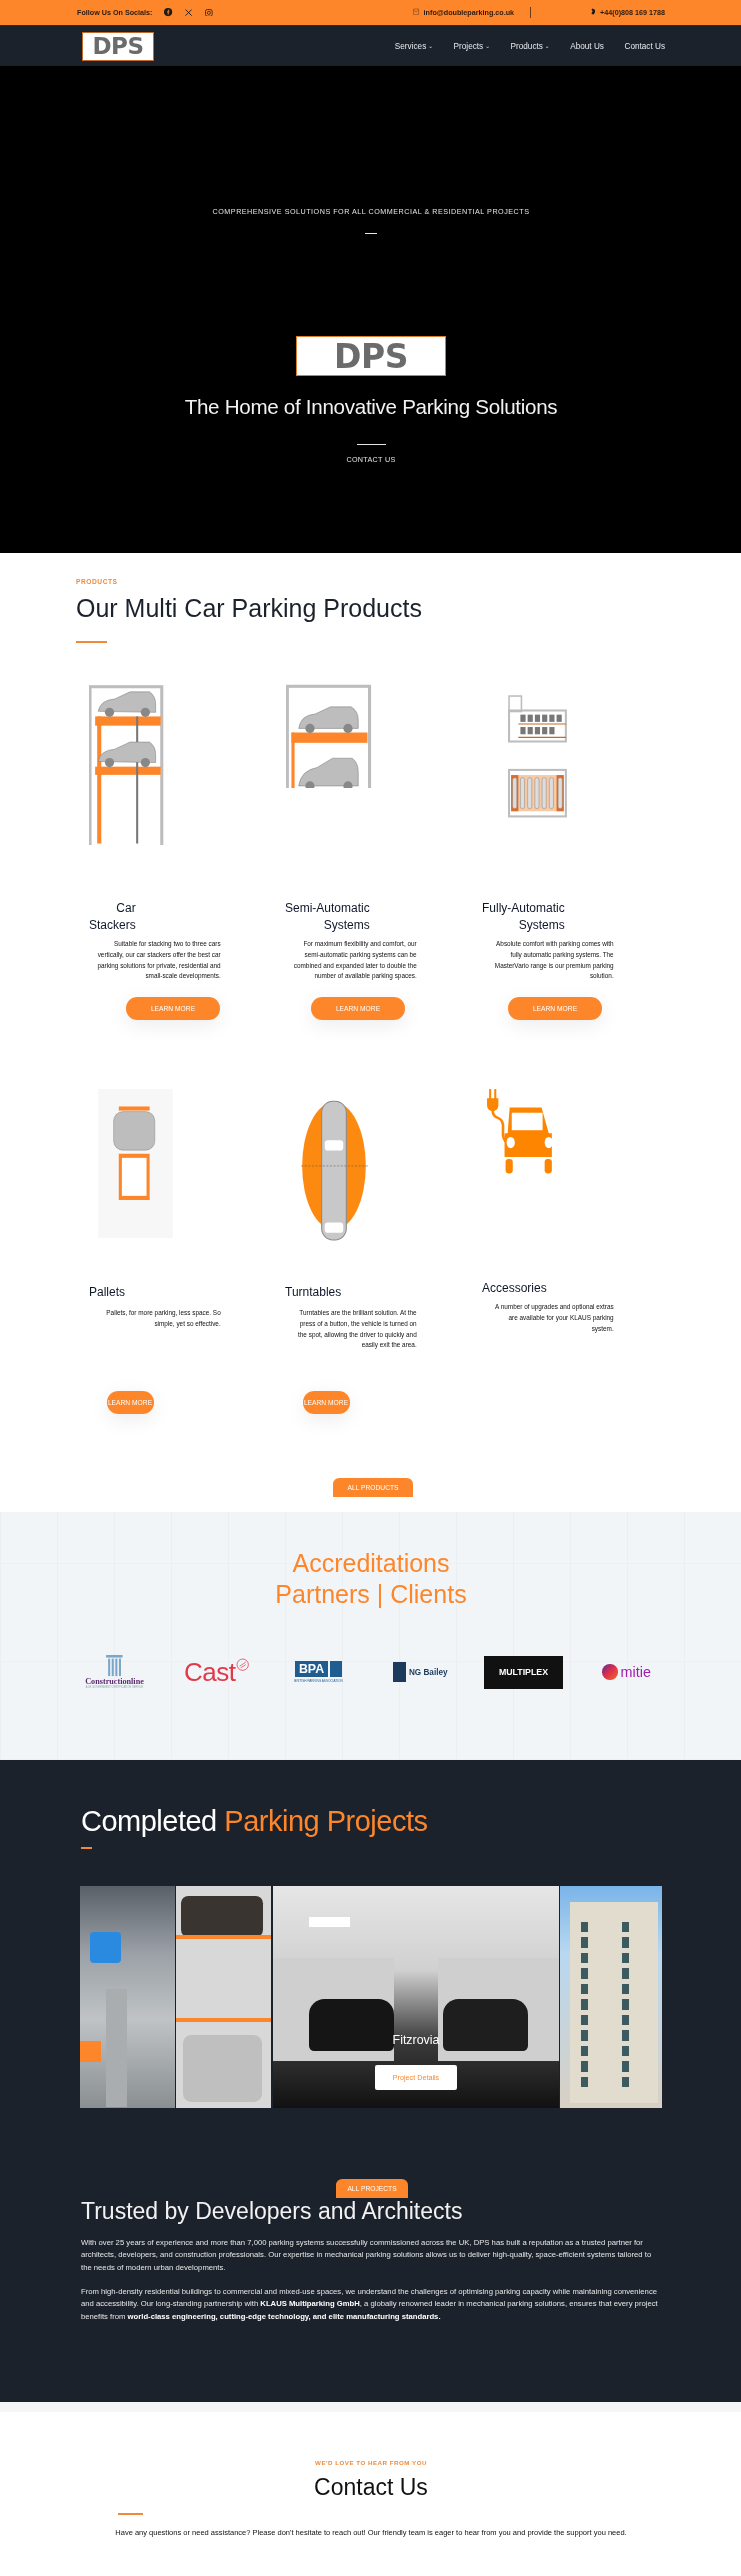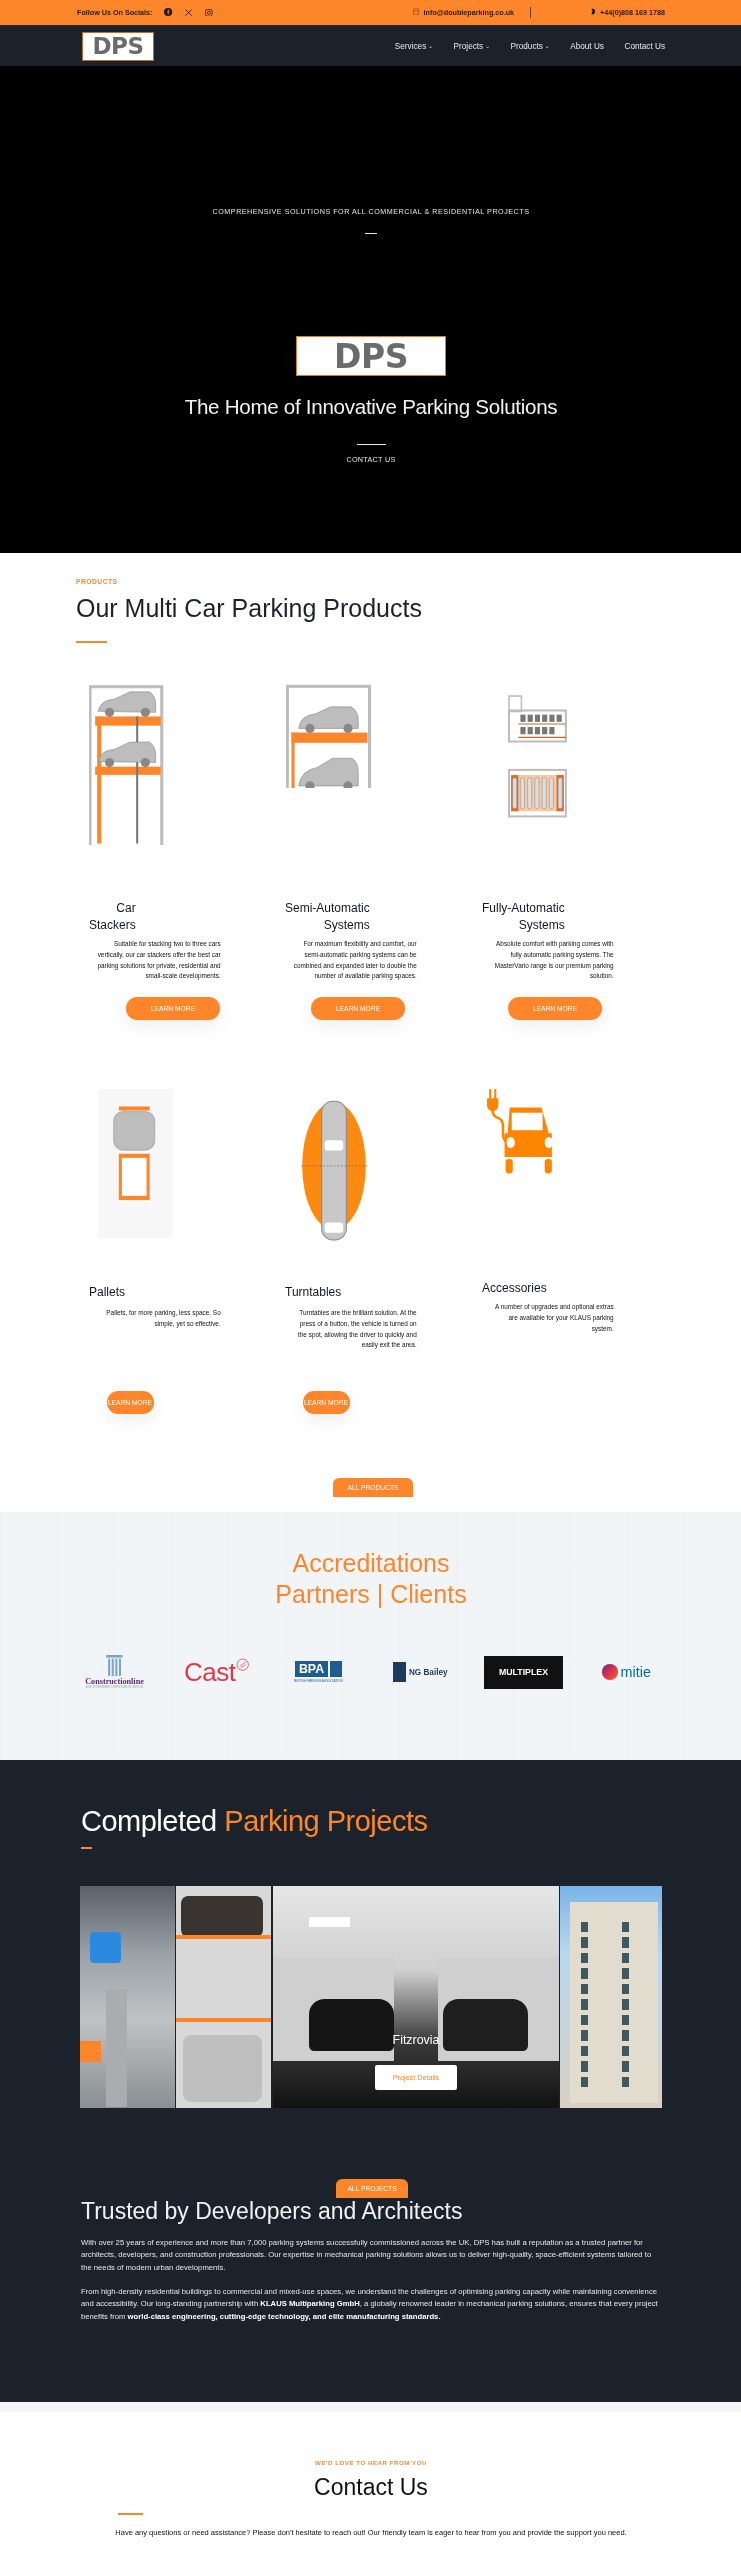--- a/index.html
+++ b/index.html
@@ -331,21 +331,21 @@
     </div>
     <div class="logo-item" style="width:77px; gap:3.1px;">
       <span style="display:inline-block; width:12.4px; height:19.6px; background:#1c3a5c;"></span>
       <span style="font-weight:700; color:#1c3a5c; font-size:8.2px;">NG Bailey</span>
     </div>
     <div class="logo-item" style="width:79px; height:33px; background:#111;">
       <span style="font-weight:700; color:#fff; font-size:8.8px;">MULTIPLEX</span>
     </div>
     <div class="logo-item" style="width:77px; gap:3.1px;">
       <span style="display:inline-block; width:15.5px; height:15.5px; border-radius:50%; background:linear-gradient(135deg,#5a2a8e,#e0304a,#f06a2a);"></span>
-      <span style="color:#0369a1; font-size:14.4px;">mitie</span>
+      <span style="color:#a21caf; font-size:14.4px;">mitie</span>
     </div>
   </div>
 </div>
 
 <div class="projects">
   <h2><span>Completed</span> <span class="accent">Parking Projects</span></h2>
   <div class="orange-rule"></div>
 
   <div class="gallery">
     <div class="gimg" style="left:0; width:95px; background:linear-gradient(180deg,#5a6068 0%,#9aa0a6 30%,#bfc3c6 60%,#8a8f92 100%);">

